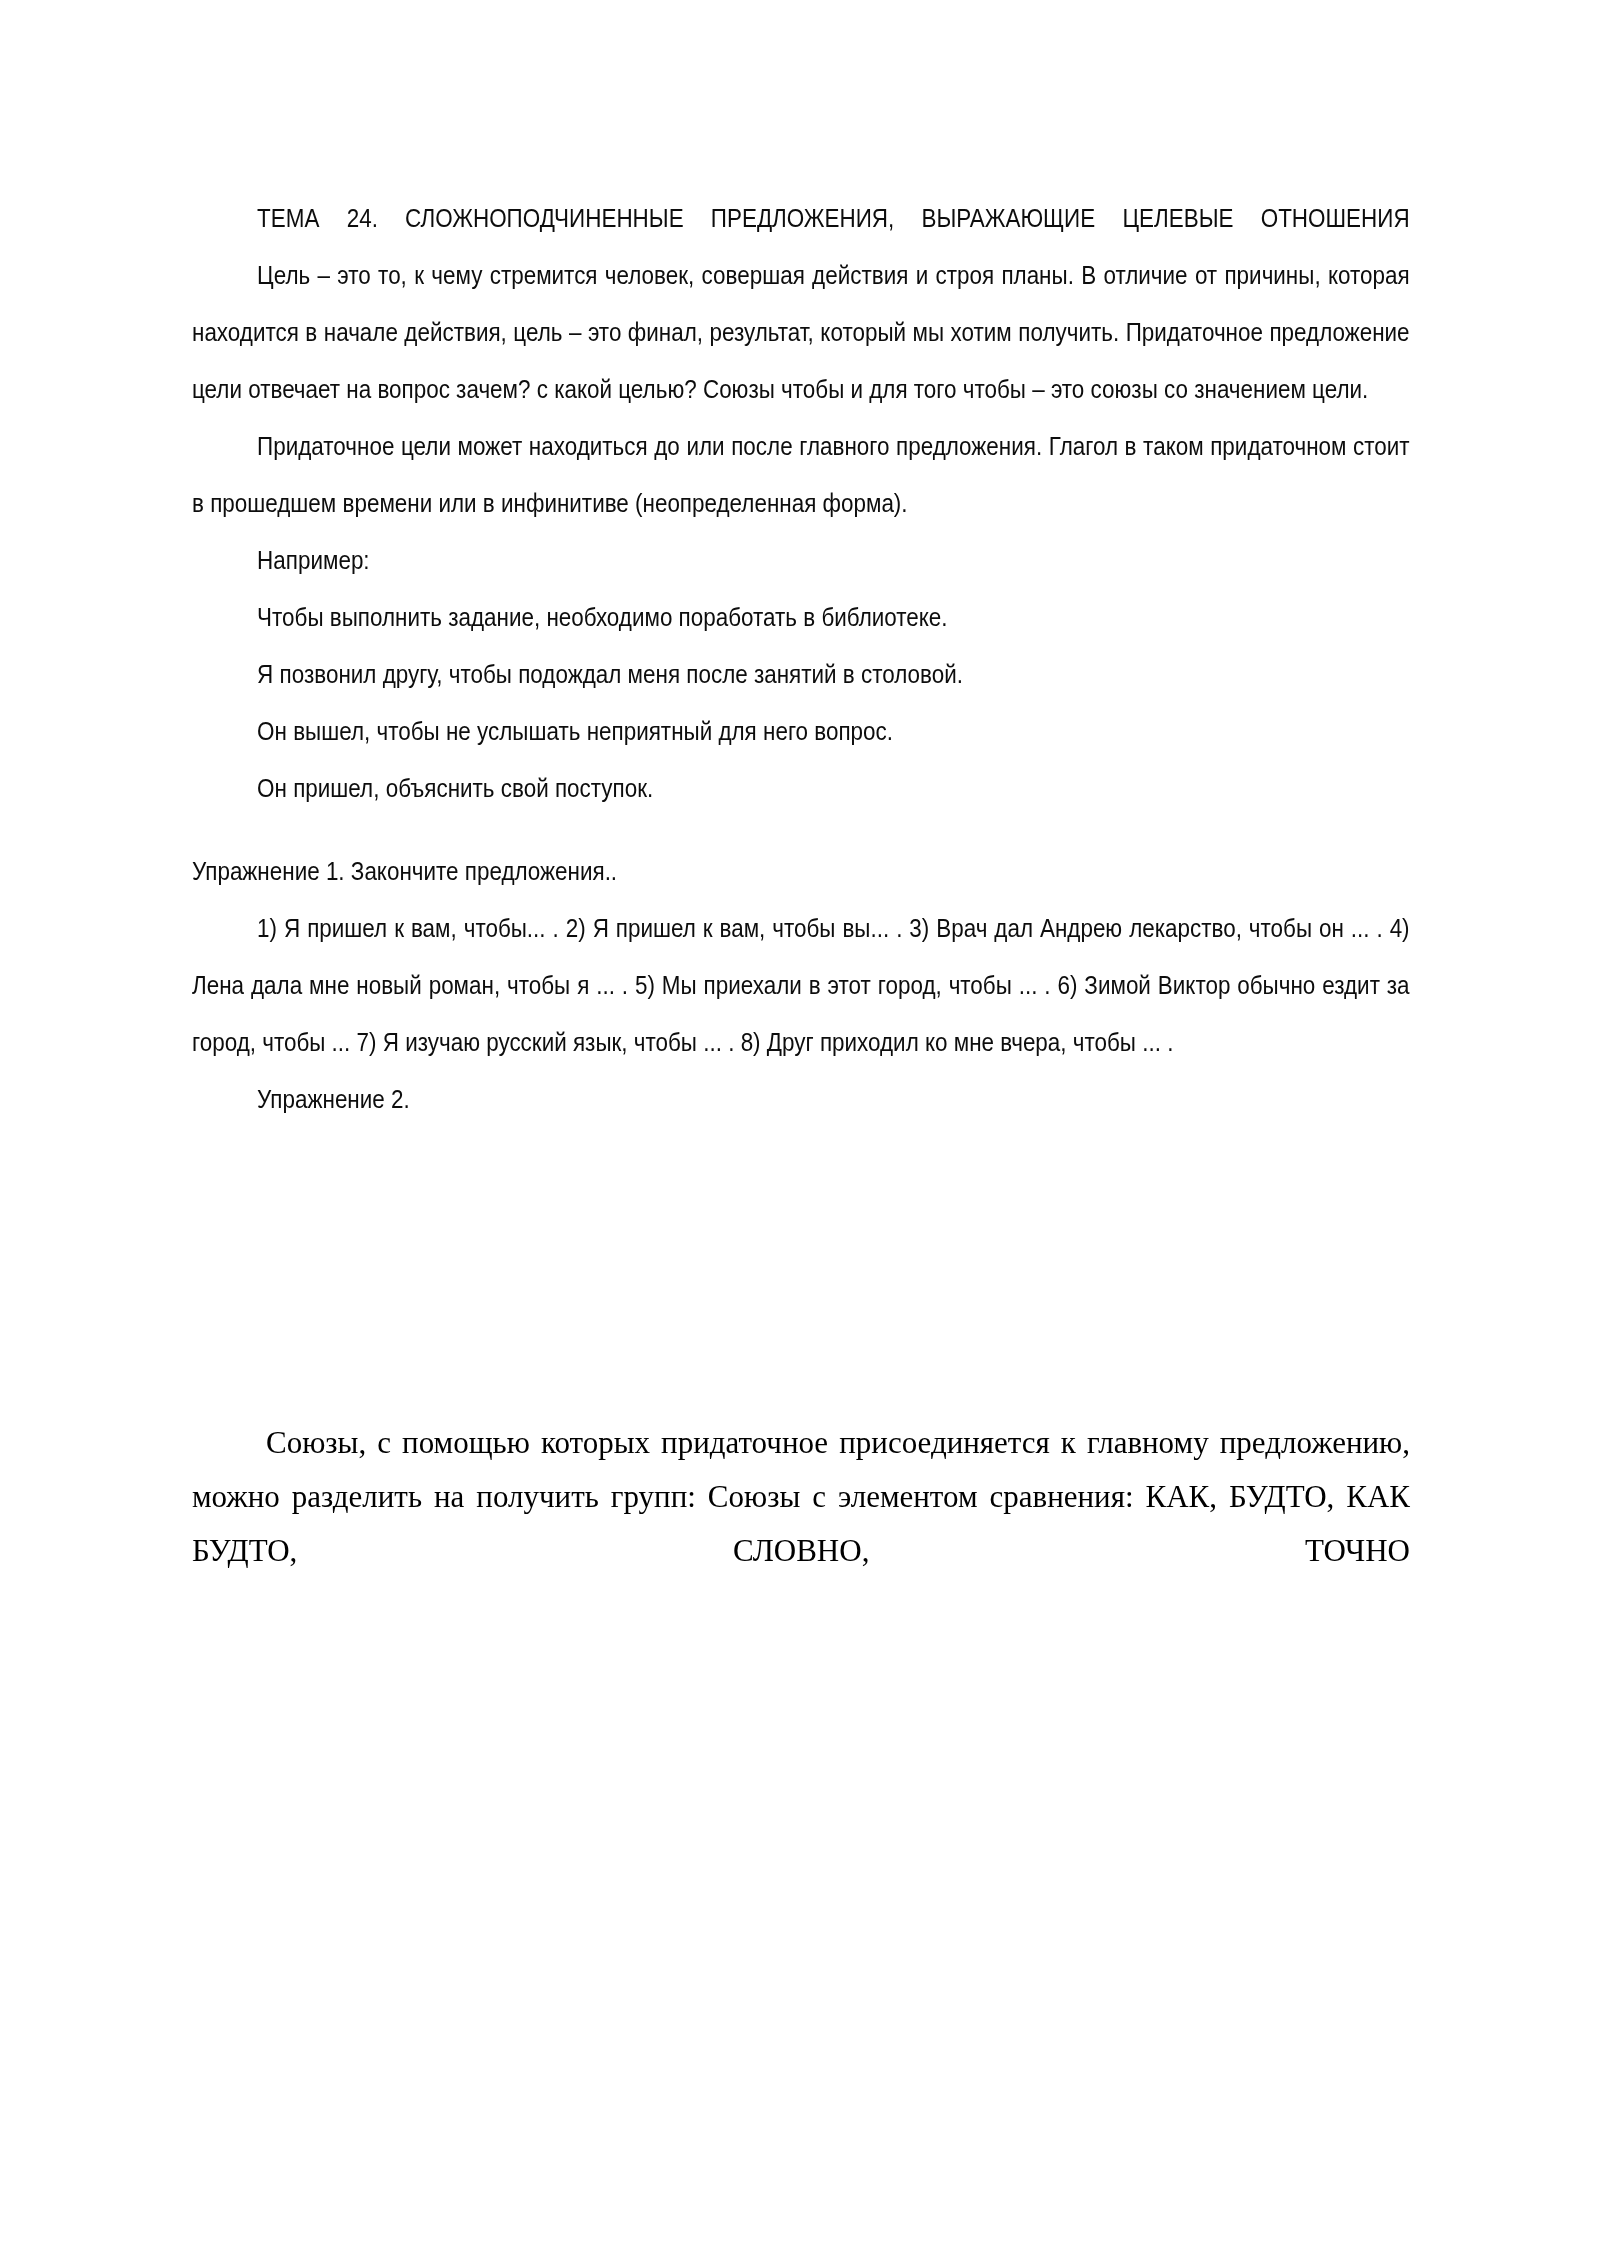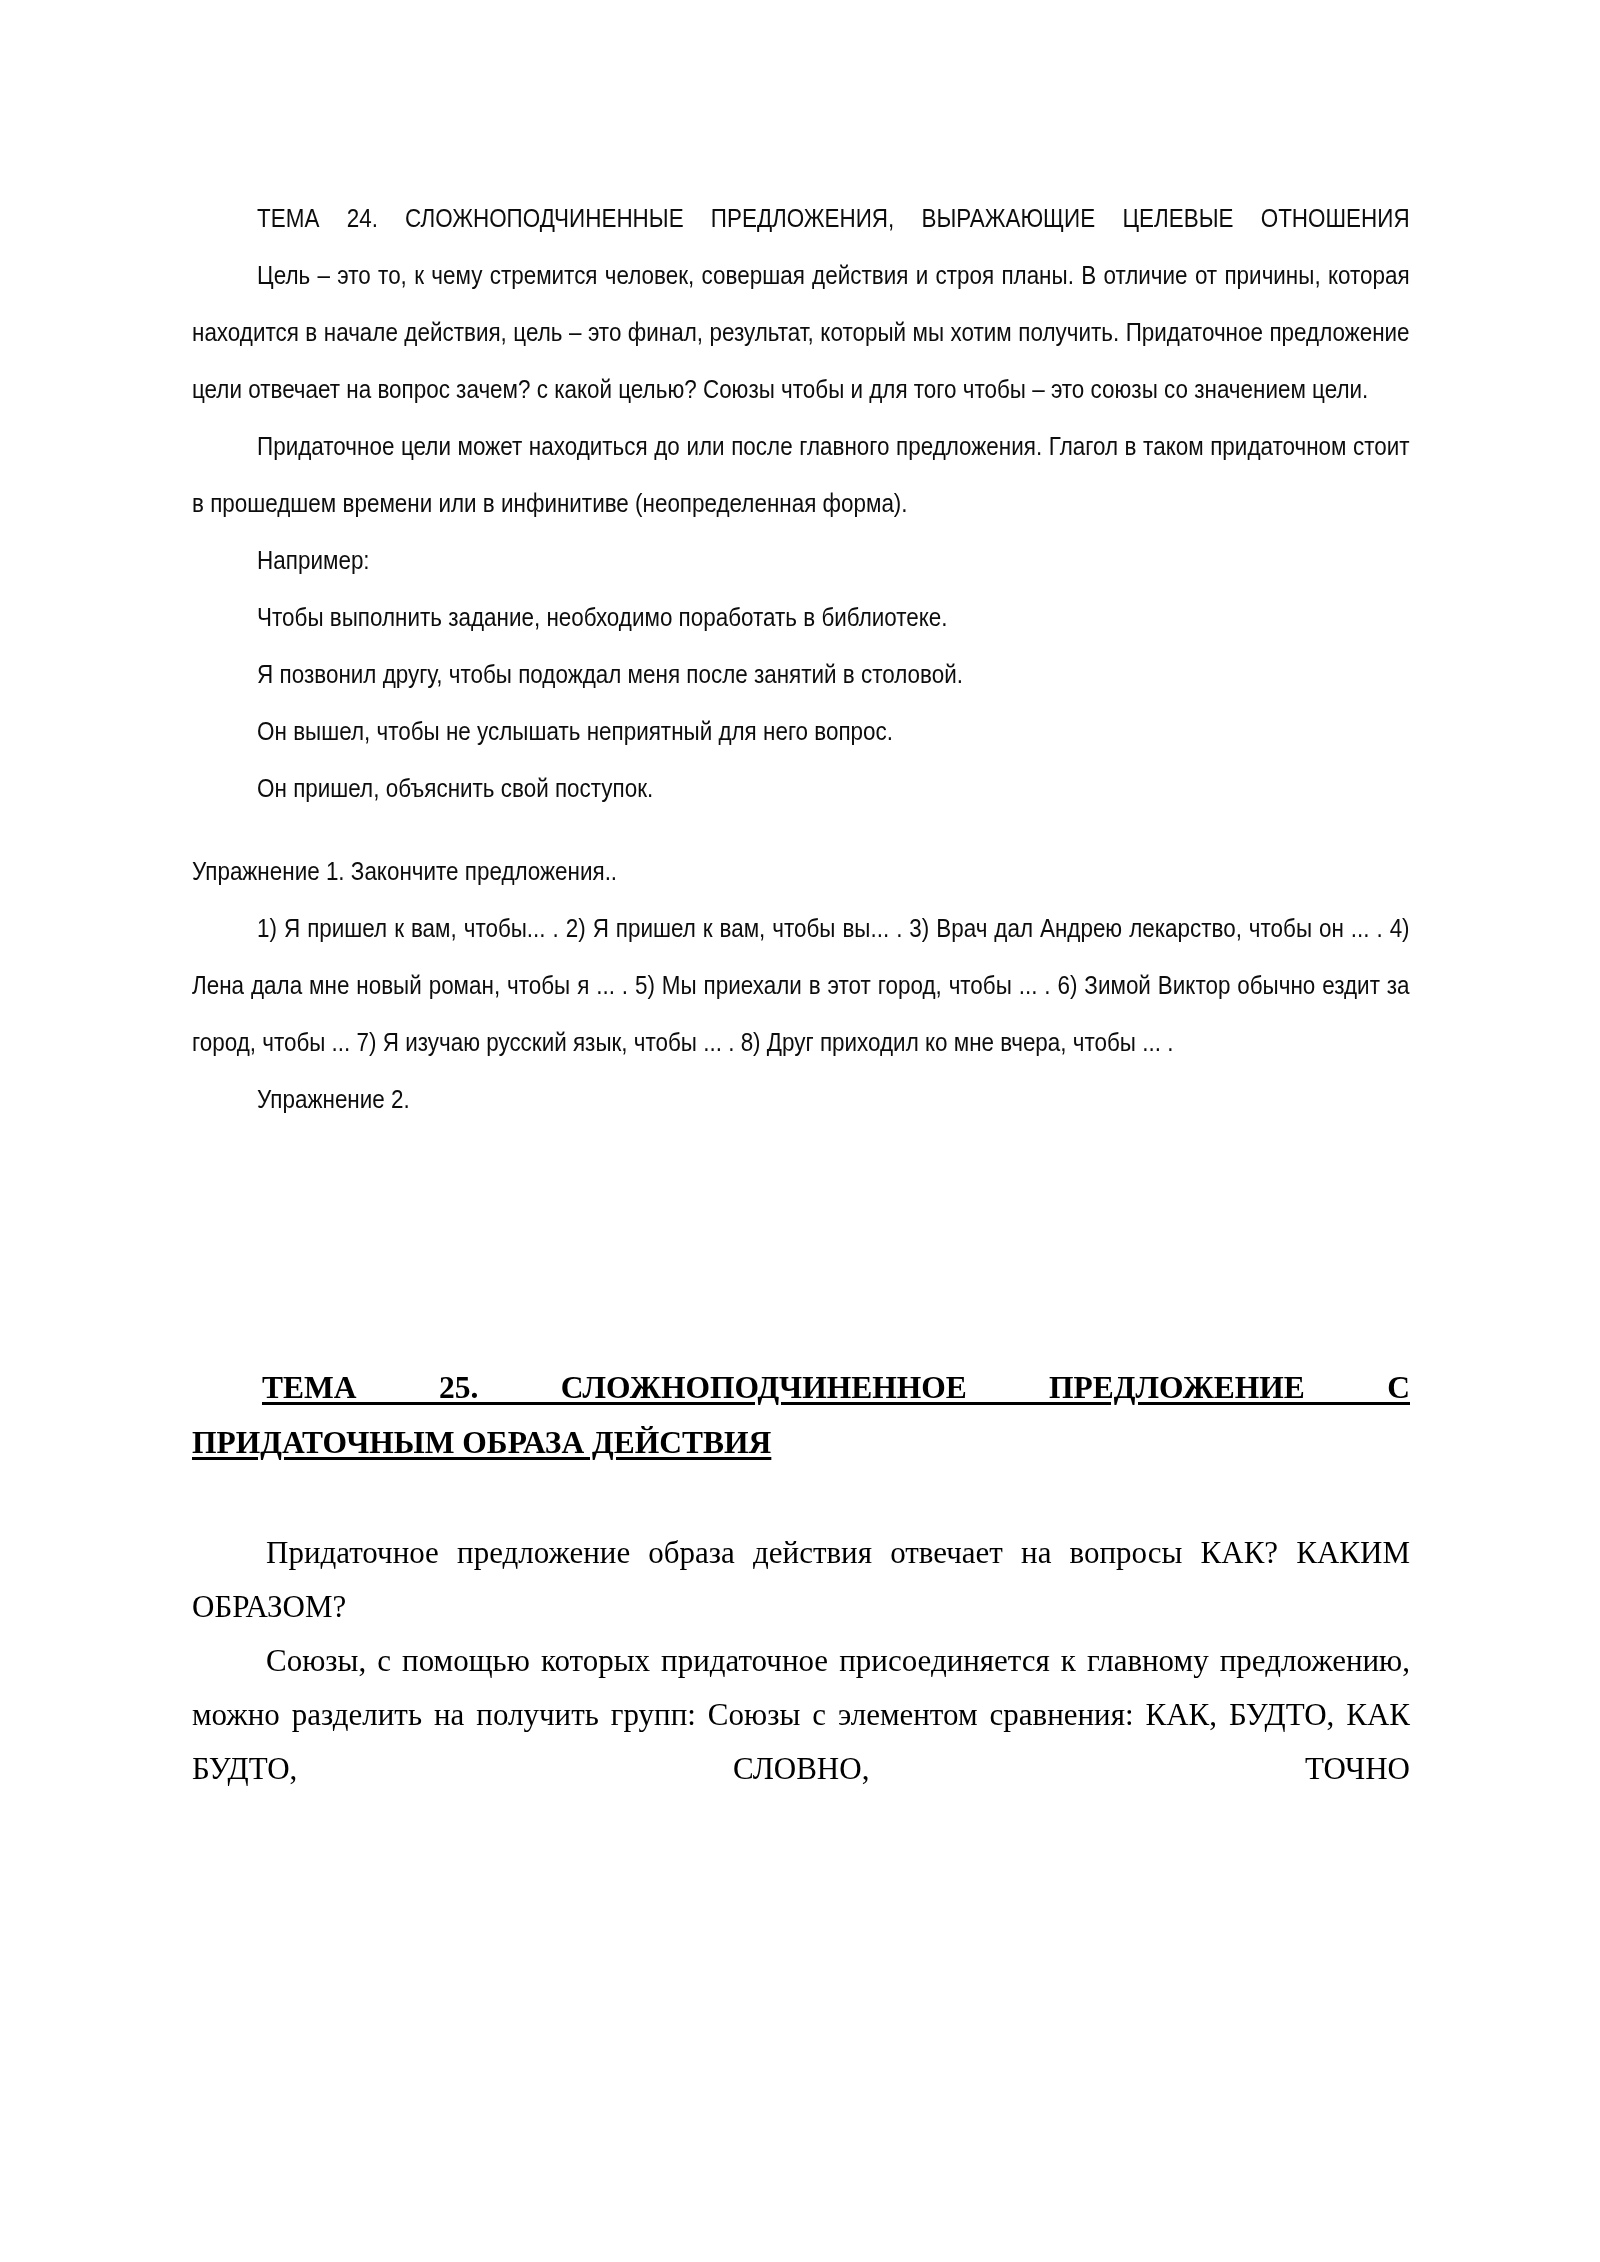--- a/index.html
+++ b/index.html
@@ -139,28 +139,23 @@
 
       <p class="just indent">1) Я пришел к вам, чтобы... . 2) Я пришел к вам, чтобы вы... . 3) Врач дал Андрею лекарство, чтобы он ... . 4) Лена дала мне новый роман, чтобы я ... . 5) Мы приехали в этот город, чтобы ... . 6) Зимой Виктор обычно ездит за город, чтобы ... 7) Я изучаю русский язык, чтобы ... . 8) Друг приходил ко мне вчера, чтобы ... .</p>
 
       <p class="indent">Упражнение 2.</p>
     </div>
 
     <div class="spacer-xl"></div>
 
     <div class="serif-block">
 
-      <p class="heading25">
-        <span>ТЕМА   25.   СЛОЖНОПОДЧИНЕННОЕ   ПРЕДЛОЖЕНИЕ   С</span>
-        <span class="line2">ПРИДАТОЧНЫМ ОБРАЗА ДЕЙСТВИЯ</span>
-      </p>
 
       <div class="spacer-md"></div>
 
-      <p class="serif-para tal-just">Придаточное предложение образа действия отвечает на вопросы КАК? КАКИМ ОБРАЗОМ?</p>
 
       <p class="serif-para tal-just">
         <span>Союзы,  с помощью которых придаточное присоединяется к главному предложению, можно разделить на получить групп:  </span><b class="em">Союзы с  элементом сравнения: КАК, БУДТО, КАК БУДТО, СЛОВНО, ТОЧНО</b>
       </p>
     </div>
 
   </div>
 </div>
 
 </body></html>

